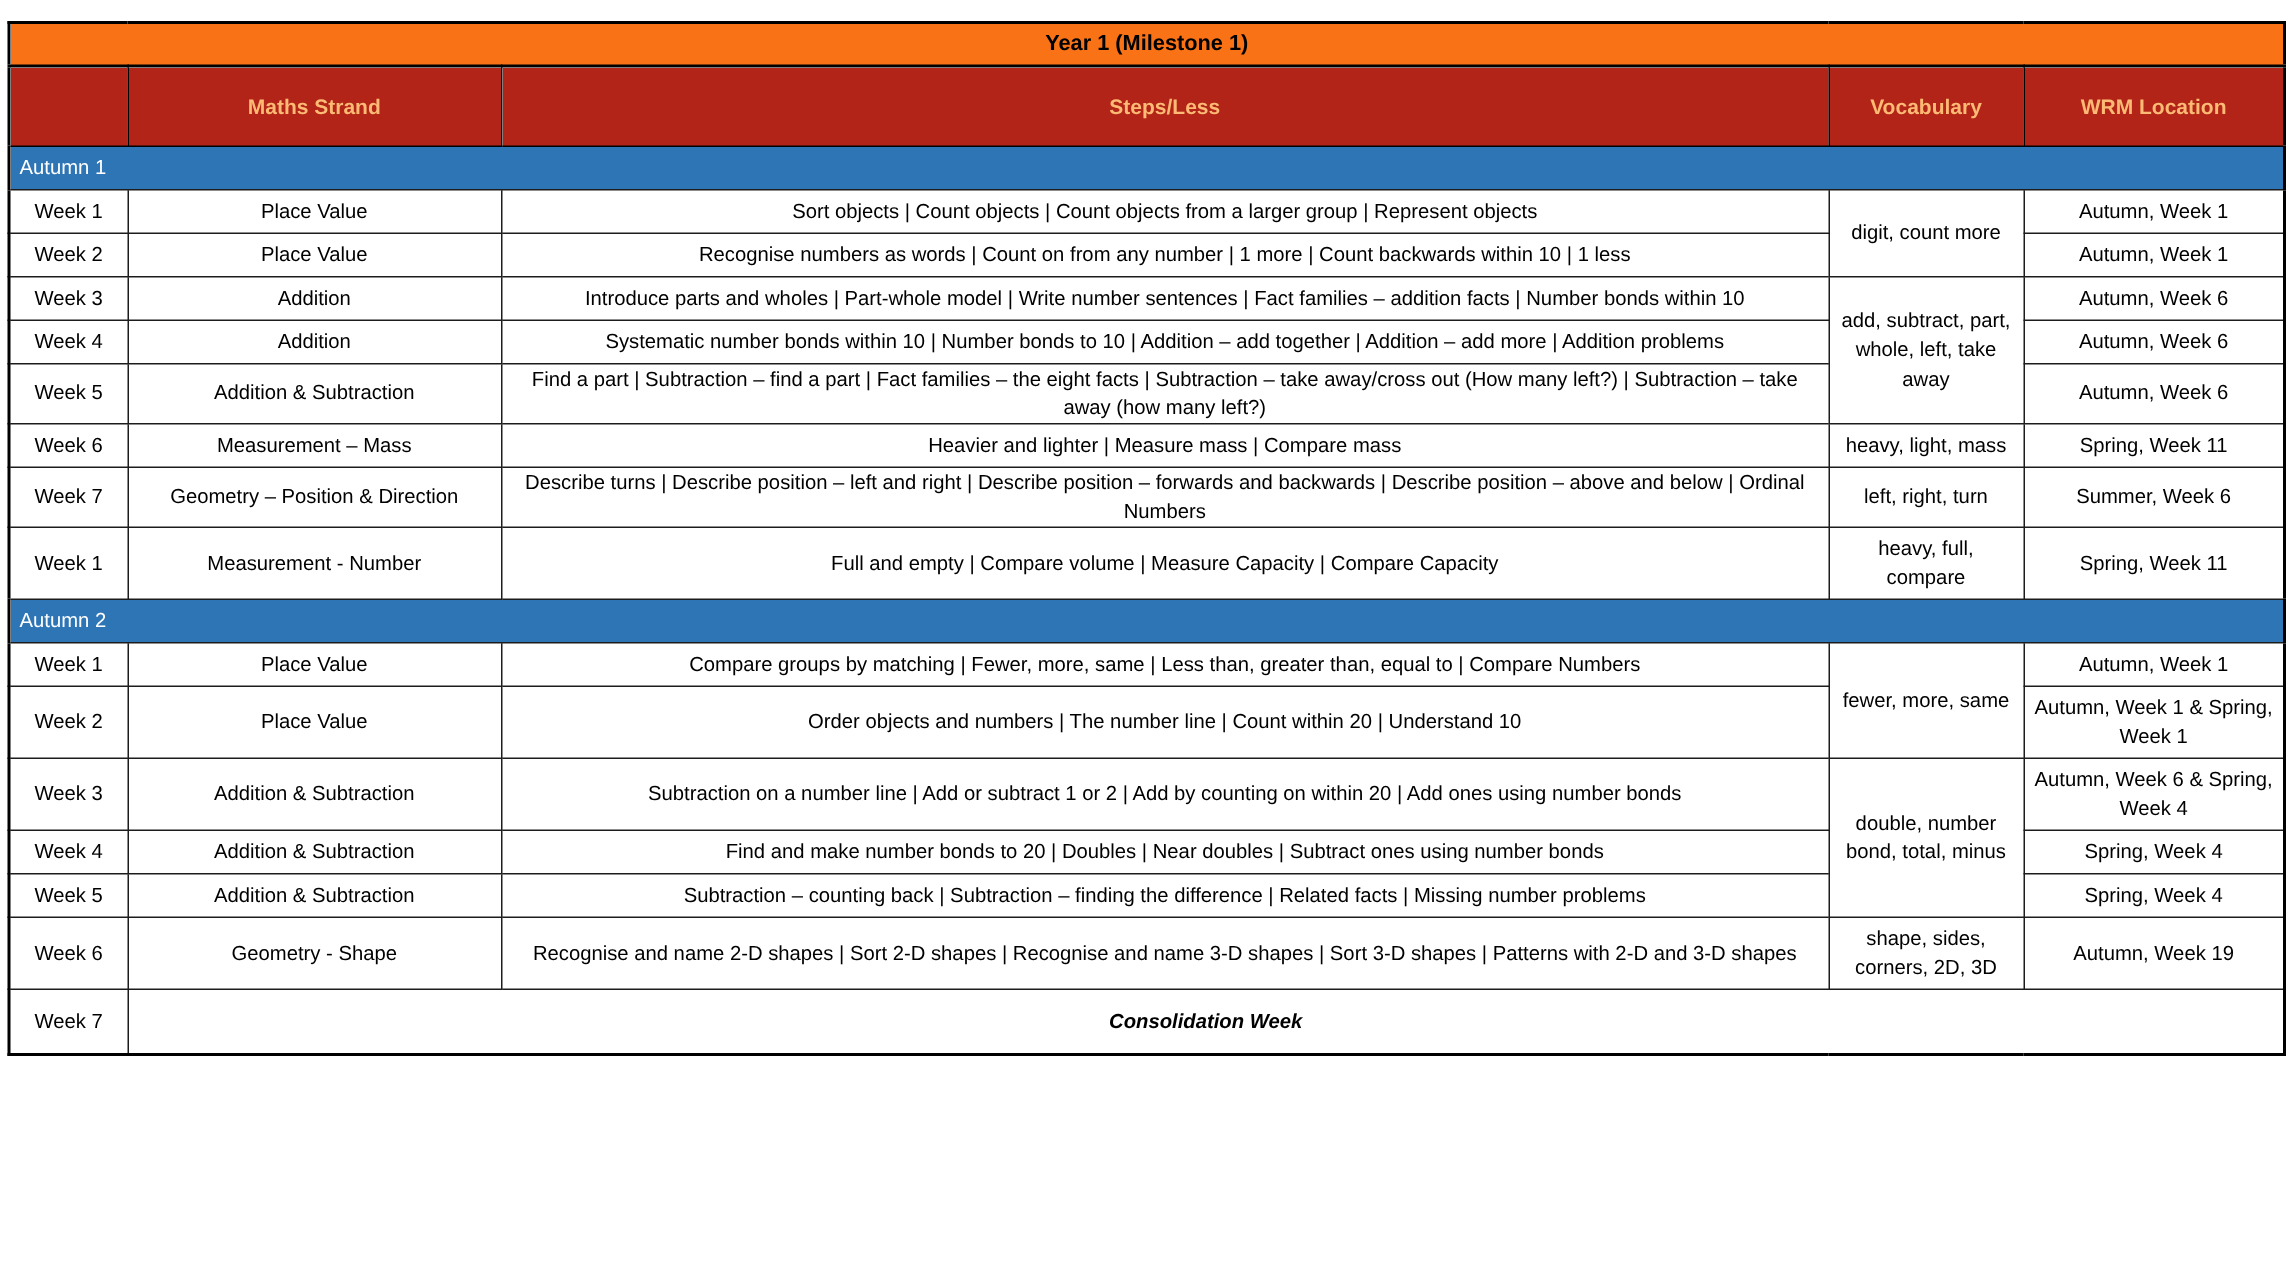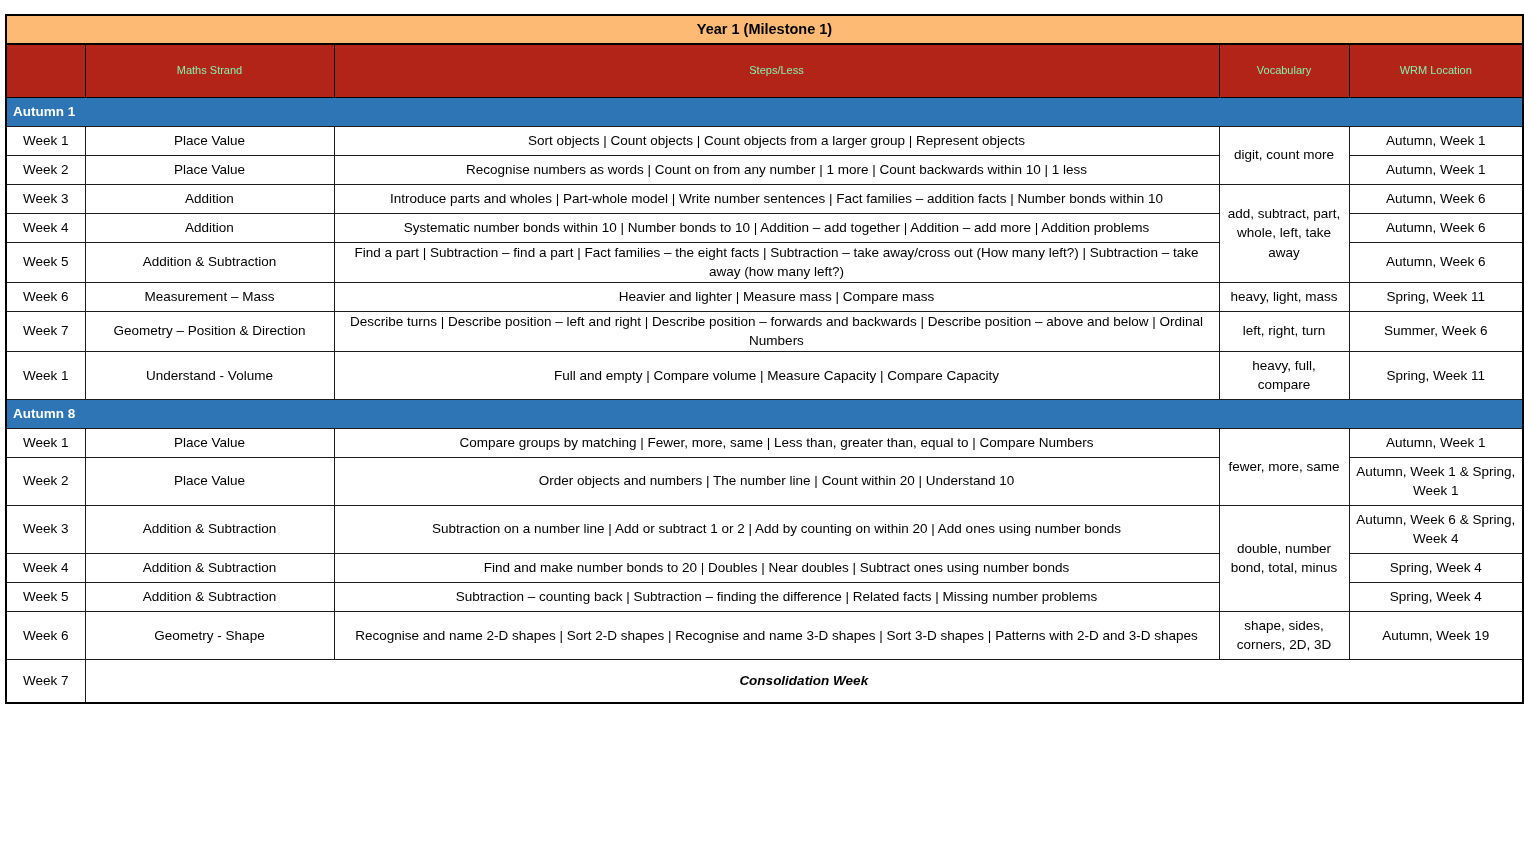--- a/index.html
+++ b/index.html
@@ -36,38 +36,38 @@
     border: 1px solid #1c1c1c;
     font-size: 13.5px;
     line-height: 1.45;
     text-align: center;
     vertical-align: middle;
     padding: 4px 6px;
     overflow: hidden;
     word-wrap: break-word;
   }
   tr.title-row td {
-    background: #fdba74;
+    background: #f97316;
     font-weight: bold;
     font-size: 14.5px;
     padding: 3px 6px;
     border-bottom: 2px solid #000000;
   }
   tr.header-row th {
     background: var(--header-bg, #B22418);
-    color: #86efac;
-    font-weight: normal;
-    font-size: 11px;
+    color: #fdba74;
+    font-weight: bold;
+    font-size: 14px;
     height: 44px;
     border-color: #000000;
   }
   tr.section-row td {
     background: var(--section-bg, #2E75B6);
     color: #ffffff;
-    font-weight: bold;
+    font-weight: normal;
     text-align: left;
     font-size: 13.5px;
     padding: 4px 6px;
     height: 18px;
     border-left: 2px solid #000000;
     border-right: 2px solid #000000;
   }
   tbody td { height: 20px; background: #ffffff; }
   td.steps-cell { padding: 0 10px; }
   td.merged {
@@ -147,27 +147,27 @@
         </tr>
         <tr>
           <td class="week-cell">Week 7</td>
           <td>Geometry – Position &amp; Direction</td>
           <td class="steps-cell">Describe turns | Describe position – left and right | Describe position – forwards and backwards | Describe position – above and below | Ordinal Numbers</td>
           <td>left, right, turn</td>
           <td>Summer, Week 6</td>
         </tr>
         <tr>
           <td class="week-cell">Week 1</td>
-          <td>Understand - Volume</td>
+          <td>Measurement - Number</td>
           <td class="steps-cell">Full and empty | Compare volume | Measure Capacity | Compare Capacity</td>
           <td>heavy, full, compare</td>
           <td>Spring, Week 11</td>
         </tr>
         <tr class="section-row">
-          <td colspan="5">Autumn 8</td>
+          <td colspan="5">Autumn 2</td>
         </tr>
         <tr>
           <td class="week-cell">Week 1</td>
           <td>Place Value</td>
           <td class="steps-cell">Compare groups by matching | Fewer, more, same | Less than, greater than, equal to | Compare Numbers</td>
           <td rowspan="2">fewer, more, same</td>
           <td>Autumn, Week 1</td>
         </tr>
         <tr>
           <td class="week-cell">Week 2</td>

